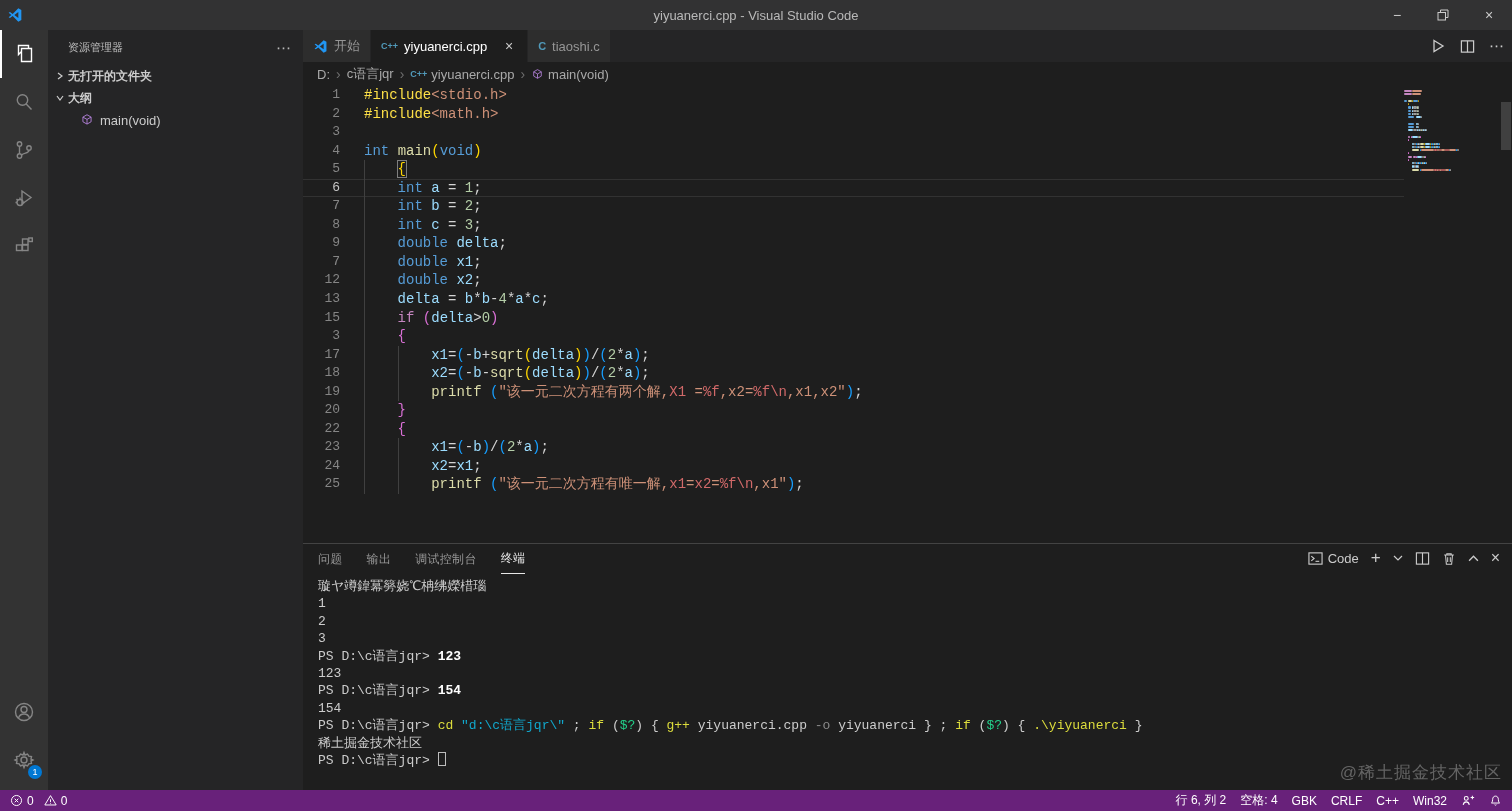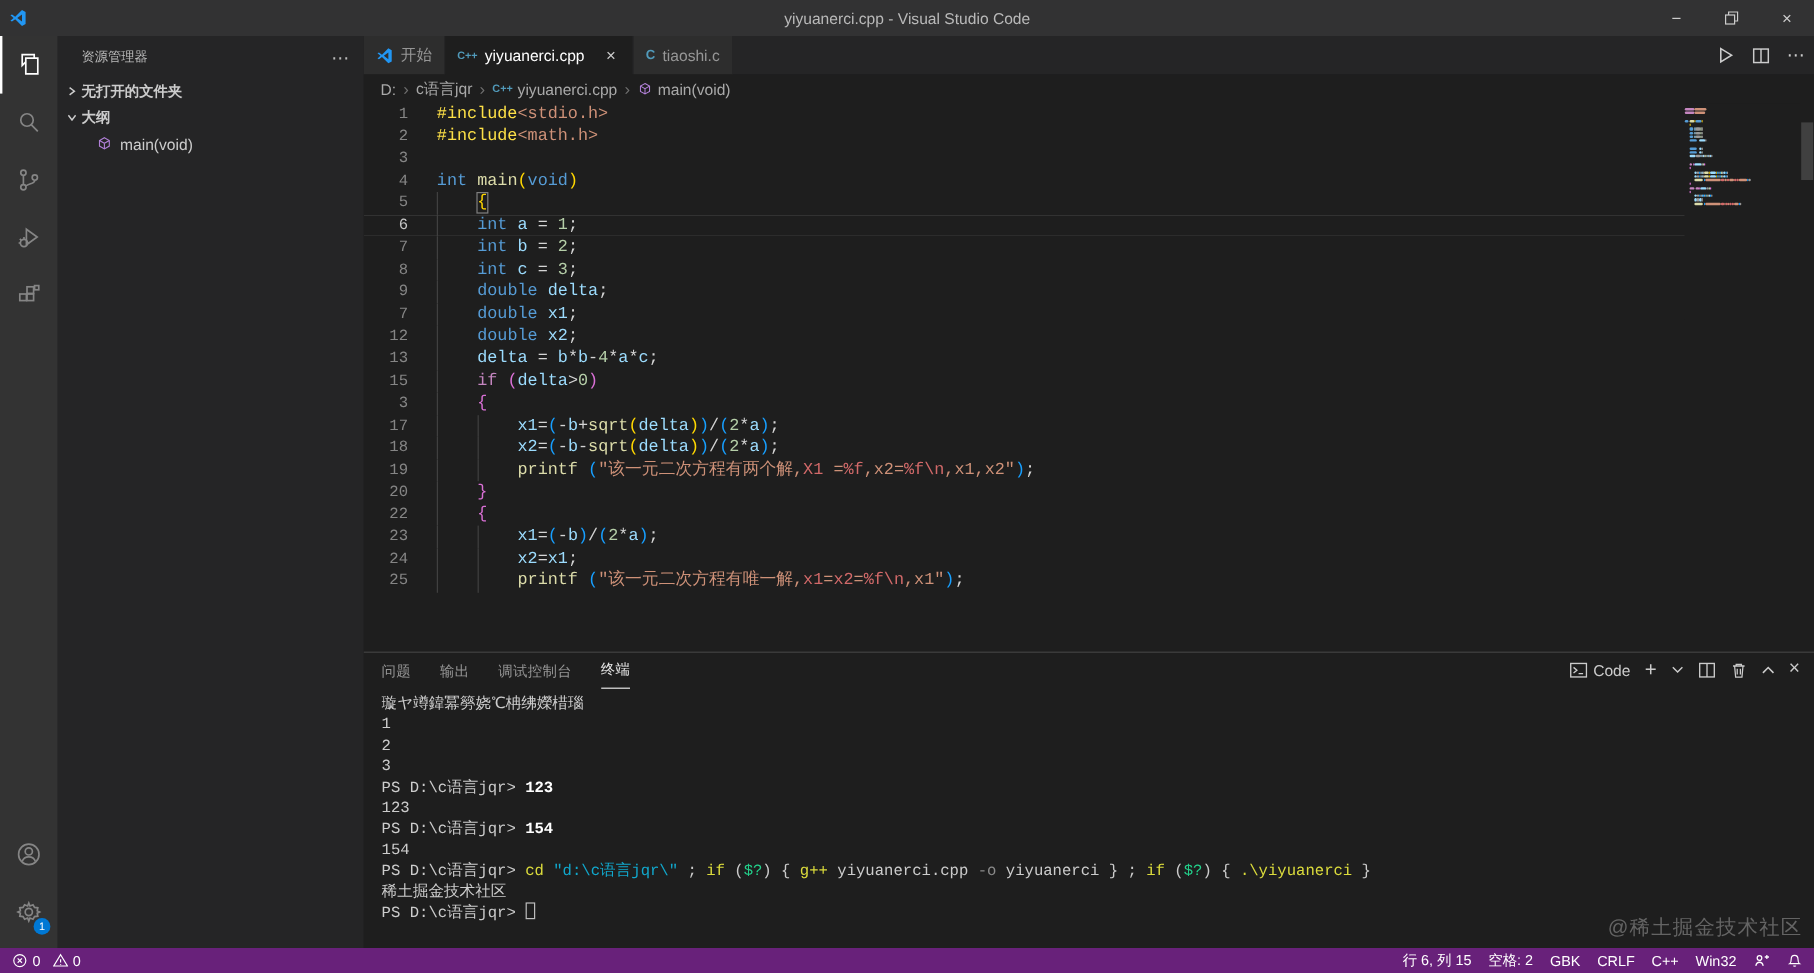--- a/index.html
+++ b/index.html
@@ -558,22 +558,22 @@
         <span>0</span>
         <svg width="13" height="13" viewBox="0 0 16 16" style="margin-left:6px;">
             <path d="M8 2 L15 13.5 H1 Z"></path>
             <line x1="8" y1="6.5" x2="8" y2="10"></line>
             <line x1="8" y1="11.5" x2="8" y2="12.3"></line>
           </svg>
         <span>0</span>
       </span>
     </div>
     <div class="sb-right" id="statusright">
-        <span class="st-item">行 6, 列 15</span>
-        <span class="st-item">空格: 2</span>
+        <span class="st-item">行 6, 列 2</span>
+        <span class="st-item">空格: 4</span>
         <span class="st-item">GBK</span>
         <span class="st-item">CRLF</span>
         <span class="st-item">C++</span>
         <span class="st-item">Win32</span>
         <svg width="14" height="14" viewBox="0 0 16 16">
           <circle cx="6" cy="5" r="2.2"></circle>
           <path d="M2.5 12.5 C3 9.8 4.5 9 6 9 C7.5 9 9 9.8 9.5 12.5"></path>
           <path d="M11 4 H15 M13 2 V6"></path>
         </svg>
         <svg width="13" height="14" viewBox="0 0 16 16">

